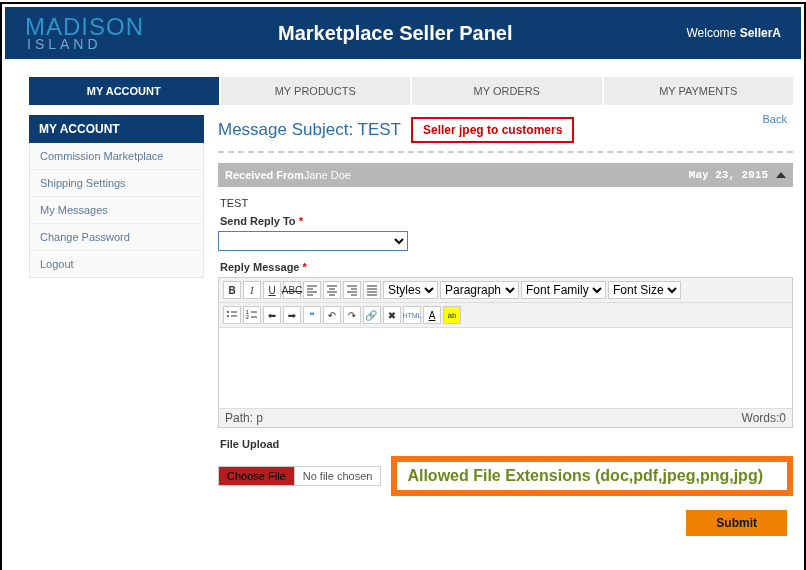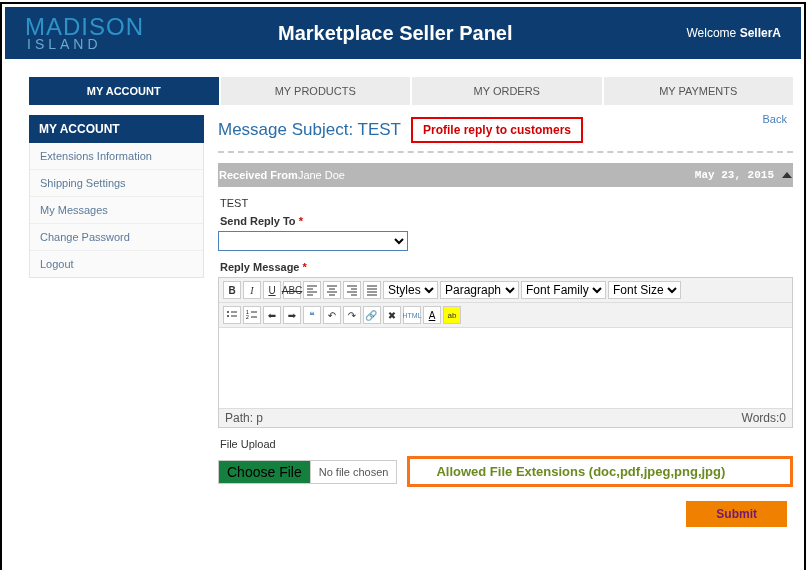--- a/index.html
+++ b/index.html
@@ -23,44 +23,44 @@
   .side-h { background:#0d3d70; color:#fff; font-weight:bold; font-size:12px; padding:7px 10px; }
   .side-box { border:1px solid #e5e5e5; border-top:none; background:#fafafa;}
   .side-item { padding:7px 10px; font-size:11px; color:#5b7a99; border-bottom:1px solid #eee; cursor:pointer;}
   .side-item:last-child{border-bottom:none;}
   .main { flex:1; position:relative; }
   .backlink { position:absolute; right:6px; top:-2px; font-size:11px; color:#4a82b9; cursor:pointer;}
   .subject-row{ display:flex; align-items:center; margin-top:2px;}
   .subject { color:#2a6ea9; font-size:17px; font-weight:normal;}
   .callout { border:2px solid #e30000; color:#d10000; font-weight:bold; font-size:12px; padding:4px 10px; margin-left:10px;}
   .dashed { border-top:2px dashed #ccc; margin:8px 0 10px 0;}
-  .acc-head { background:#b7b7b7; color:#fff; font-size:11px; padding:6px 1px; display:flex; align-items:center;}
+  .acc-head { background:#b7b7b7; color:#fff; font-size:11px; padding:6px 7px; display:flex; align-items:center;}
   .acc-head .from{font-weight:bold;}
   .acc-head .date{margin-left:auto; font-weight:bold; margin-right:8px;font-family:Liberation Mono, monospace;}
   .chev { width:0;height:0;border-left:5px solid transparent;border-right:5px solid transparent;border-bottom:6px solid #333; display:inline-block;}
   .msg-body { font-size:11px; color:#333; margin:10px 2px 6px 2px; }
   .label { font-size:11px; font-weight:bold; color:#333; margin:4px 2px; }
   .req { color:#d00; }
   .select { width:190px; height:20px; border:1px solid #4a82b9; font-size:11px; background:#fff; }
   .editor { border:1px solid #ccc; margin-top:4px; background:#fff;}
   .toolbar { background:#f2f2f2; border-bottom:1px solid #ddd; padding:3px 4px; display:flex; flex-wrap:wrap; gap:2px; align-items:center; font-size:10px;}
   .tbtn { width:18px; height:18px; border:1px solid #ccc; background:#fff; display:inline-flex; align-items:center; justify-content:center; font-size:10px; cursor:pointer; color:#333;}
   .tbtn.b{font-weight:bold;}
   .tbtn.i{font-style:italic; font-family:serif;}
   .tbtn.u{text-decoration:underline;}
   .tsel { height:18px; font-size:12px; border:1px solid #ccc; background:#fff;}
   .editor-area { height:80px; }
   .editor-foot { background:#f2f2f2; border-top:1px solid #ddd; display:flex; font-size:12px; color:#555; padding:2px 6px;}
   .editor-foot .words{margin-left:auto;}
   .file-row { display:flex; align-items:center; gap:10px; margin-top:6px;}
   .file-box { border:1px solid #ccc; display:inline-flex; align-items:center; font-size:11px;}
-  .file-btn { background:#15803d; border:none; border-right:1px solid #ccc; padding:3px 8px; font-size:14px; cursor:pointer;}
+  .file-btn { background:#b91c1c; border:none; border-right:1px solid #ccc; padding:3px 8px; font-size:11px; cursor:pointer;}
   .file-status { padding:3px 8px; color:#555;}
-  .allowed { border:3px solid #f97316; color:#6b8a1e; font-size:13px; font-weight:bold; padding:5px 26px; flex:1;}
-  .submit { background:#f08000; color:#701a75; border:none; font-weight:bold; font-size:12px; padding:6px 30px; float:right; margin:14px 6px 0 0; cursor:pointer;}
+  .allowed { border:6px solid #f97316; color:#6b8a1e; font-size:16px; font-weight:bold; padding:5px 10px; flex:1;}
+  .submit { background:#f08000; color:#0f172a; border:none; font-weight:bold; font-size:12px; padding:6px 30px; float:right; margin:14px 6px 0 0; cursor:pointer;}
   svg.ico{width:12px;height:12px;}
 </style>
 </head>
 <body>
 
 <div class="frame">
   <div class="inner">
     <div class="header">
       <div class="logo">
         <span>MADISON</span>
@@ -78,36 +78,36 @@
       <div class="tab">MY PRODUCTS</div>
       <div class="tab">MY ORDERS</div>
       <div class="tab">MY PAYMENTS</div>
       <div class="spacer-r"></div>
     </div>
 
     <div class="body">
       <div class="sidebar">
         <div class="side-h">MY ACCOUNT</div>
         <div class="side-box">
-          <div class="side-item">Extensions Information</div>
+          <div class="side-item">Commission Marketplace</div>
           <div class="side-item">Shipping Settings</div>
           <div class="side-item">My Messages</div>
           <div class="side-item">Change Password</div>
           <div class="side-item">Logout</div>
         </div>
       </div>
 
       <div class="main">
         <span class="backlink">Back</span>
 
         <div class="subject-row">
           <div class="subject">
             <span>Message Subject: </span><span>TEST</span>
           </div>
-          <div class="callout">Profile reply to customers</div>
+          <div class="callout">Seller jpeg to customers</div>
         </div>
         <div class="dashed"></div>
 
         <div class="acc-head">
           <span class="from">Received From</span>
             <span>Jane Doe</span>
           <span class="date">May 23, 2015</span>
           <span class="chev"></span>
         </div>
 
@@ -181,21 +181,21 @@
             <span class="tbtn" style="text-decoration:underline;color:#000">A</span>
             <span class="tbtn" style="background:#ff0;font-size:8px">ab</span>
           </div>
           <div class="editor-area"></div>
           <div class="editor-foot">
             <span>Path: p</span>
             <span class="words">Words:0</span>
           </div>
         </div>
 
-        <div class="label" style="margin-top:10px;font-weight:normal">File Upload</div>
+        <div class="label" style="margin-top:10px;font-weight:bold">File Upload</div>
         <div class="file-row">
           <div class="file-box">
             <button class="file-btn">Choose File</button>
             <span class="file-status">No file chosen</span>
           </div>
           <div class="allowed">Allowed File Extensions (doc,pdf,jpeg,png,jpg)</div>
         </div>
 
         <button class="submit">Submit</button>
       </div>

